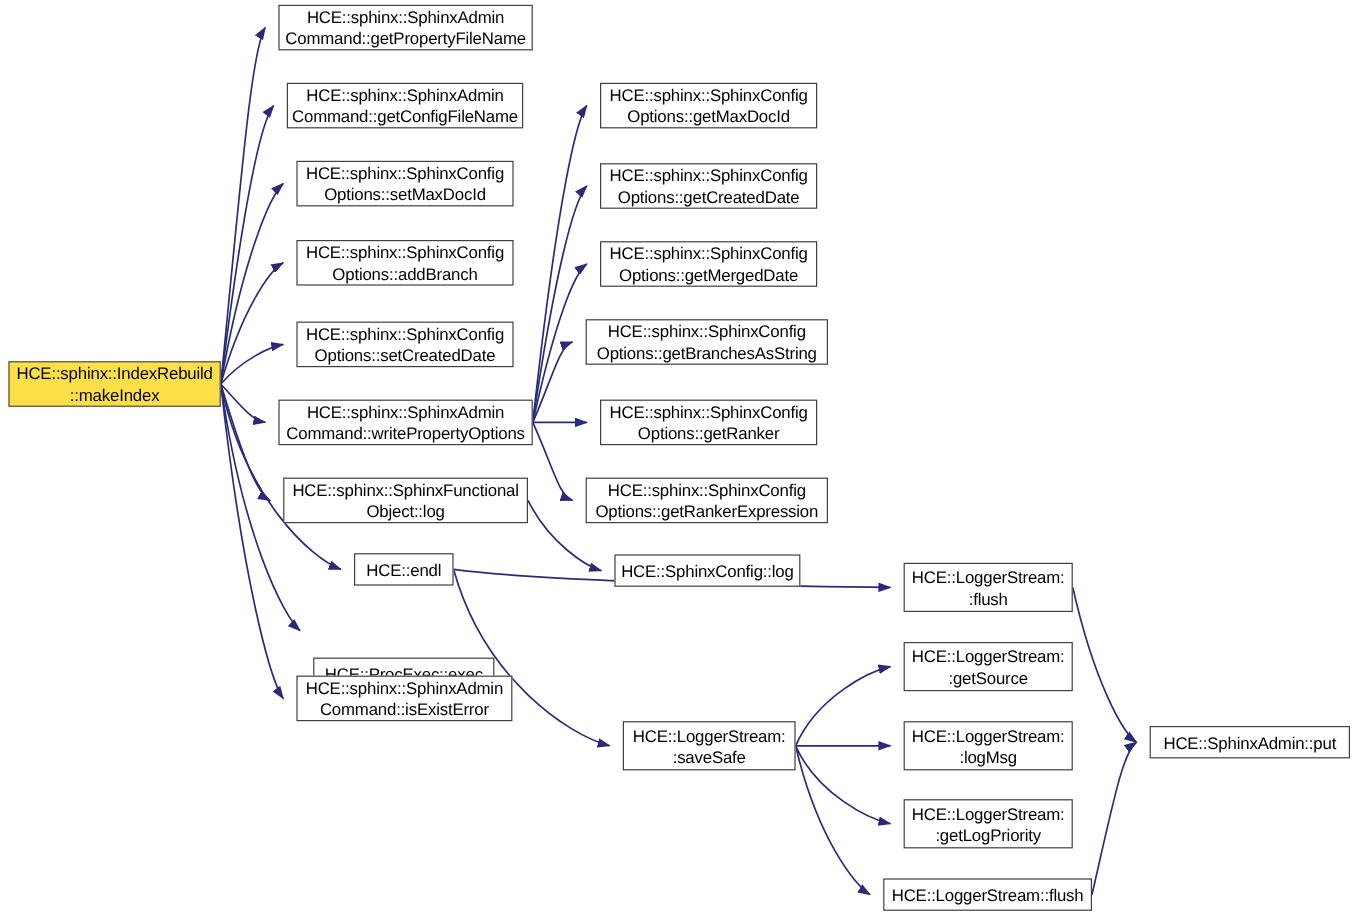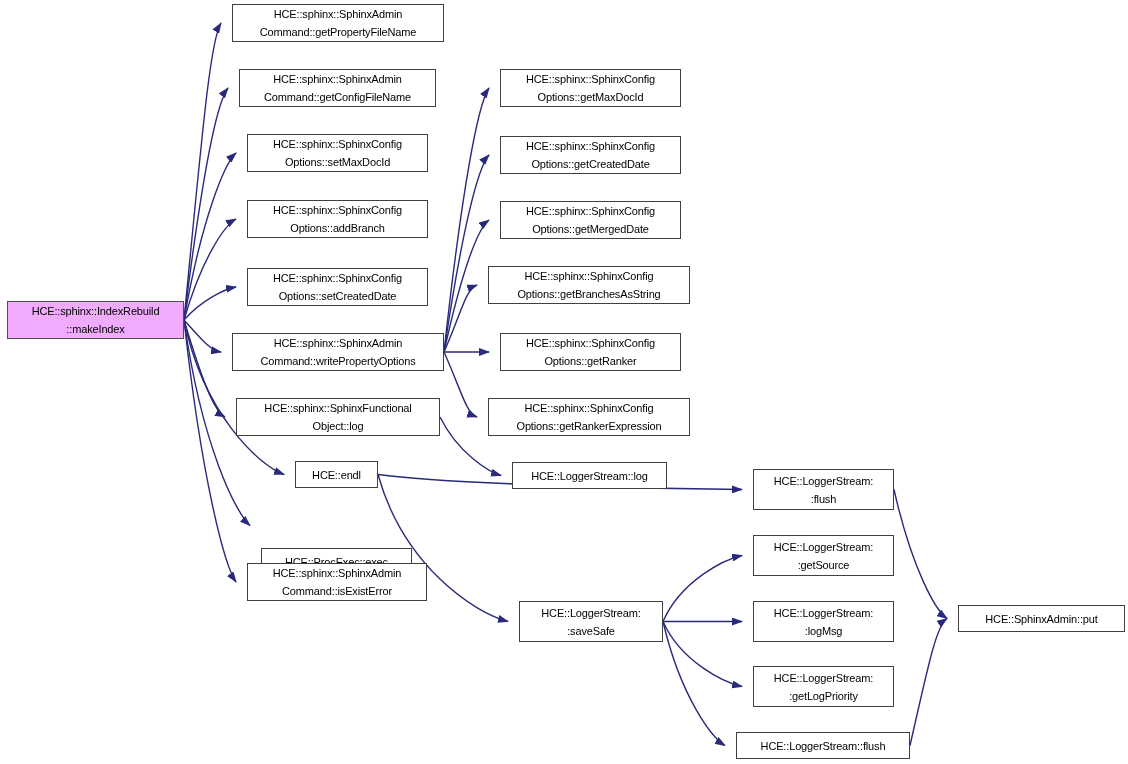--- a/index.html
+++ b/index.html
@@ -29,28 +29,28 @@
     position: absolute;
     box-sizing: border-box;
     border: 1px solid #404040;
     background: #ffffff;
     color: #000000;
     display: flex;
     align-items: center;
     justify-content: center;
     text-align: center;
     font-family: "Liberation Sans", sans-serif;
-    font-size: 11px;
+    font-size: 14px;
     line-height: 18px;
     letter-spacing: -0.15px;
     white-space: pre-line;
     padding: 0 3px;
   }
   .node.root {
-    background: #f0abfc;
+    background: #fde047;
     border: 1px solid #4d4d4d;
   }
 </style>
 </head>
 <body>
 
 <div id="canvas">
   <svg id="edge-layer" viewBox="0 0 1128 764" xmlns="http://www.w3.org/2000/svg">
     <defs>
       <marker id="arrow" markerWidth="11" markerHeight="8" refX="10" refY="4" orient="auto" markerUnits="userSpaceOnUse">
@@ -111,21 +111,21 @@
       <div class="node" style="left: 500px; top: 136px; width: 181px; height: 38px;">HCE::sphinx::SphinxConfig
 Options::getCreatedDate</div>
       <div class="node" style="left: 500px; top: 201px; width: 181px; height: 38px;">HCE::sphinx::SphinxConfig
 Options::getMergedDate</div>
       <div class="node" style="left: 488px; top: 266px; width: 202px; height: 38px;">HCE::sphinx::SphinxConfig
 Options::getBranchesAsString</div>
       <div class="node" style="left: 500px; top: 333px; width: 181px; height: 38px;">HCE::sphinx::SphinxConfig
 Options::getRanker</div>
       <div class="node" style="left: 488px; top: 398px; width: 202px; height: 38px;">HCE::sphinx::SphinxConfig
 Options::getRankerExpression</div>
-      <div class="node" style="left: 512px; top: 462px; width: 155px; height: 27px;">HCE::LoggerStream::log</div>
+      <div class="node" style="left: 512px; top: 462px; width: 155px; height: 27px;">HCE::SphinxConfig::log</div>
       <div class="node" style="left: 753px; top: 469px; width: 141px; height: 41px;">HCE::LoggerStream:
 :flush</div>
       <div class="node" style="left: 753px; top: 535px; width: 141px; height: 41px;">HCE::LoggerStream:
 :getSource</div>
       <div class="node" style="left: 519px; top: 601px; width: 144px; height: 41px;">HCE::LoggerStream:
 :saveSafe</div>
       <div class="node" style="left: 753px; top: 601px; width: 141px; height: 41px;">HCE::LoggerStream:
 :logMsg</div>
       <div class="node" style="left: 753px; top: 666px; width: 141px; height: 41px;">HCE::LoggerStream:
 :getLogPriority</div>

